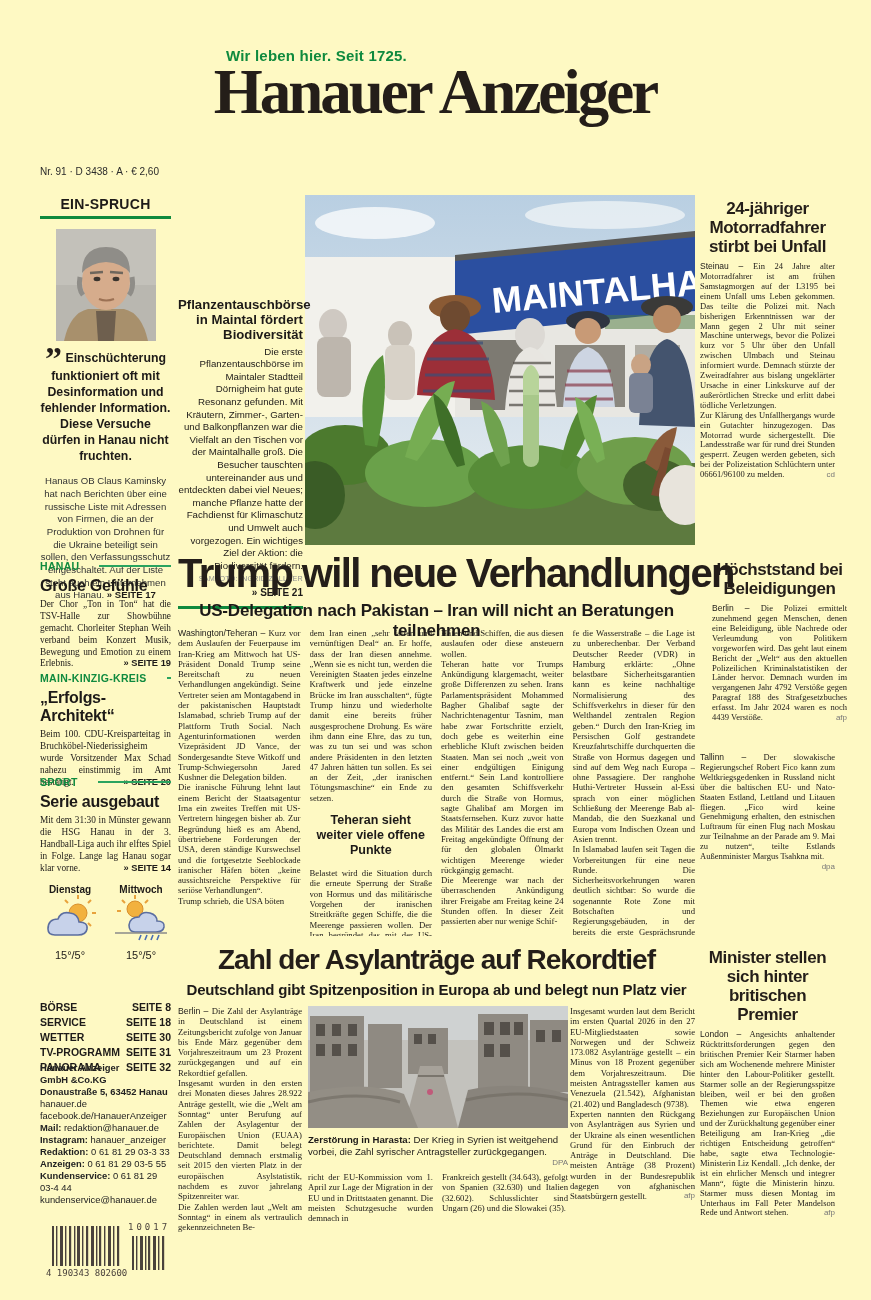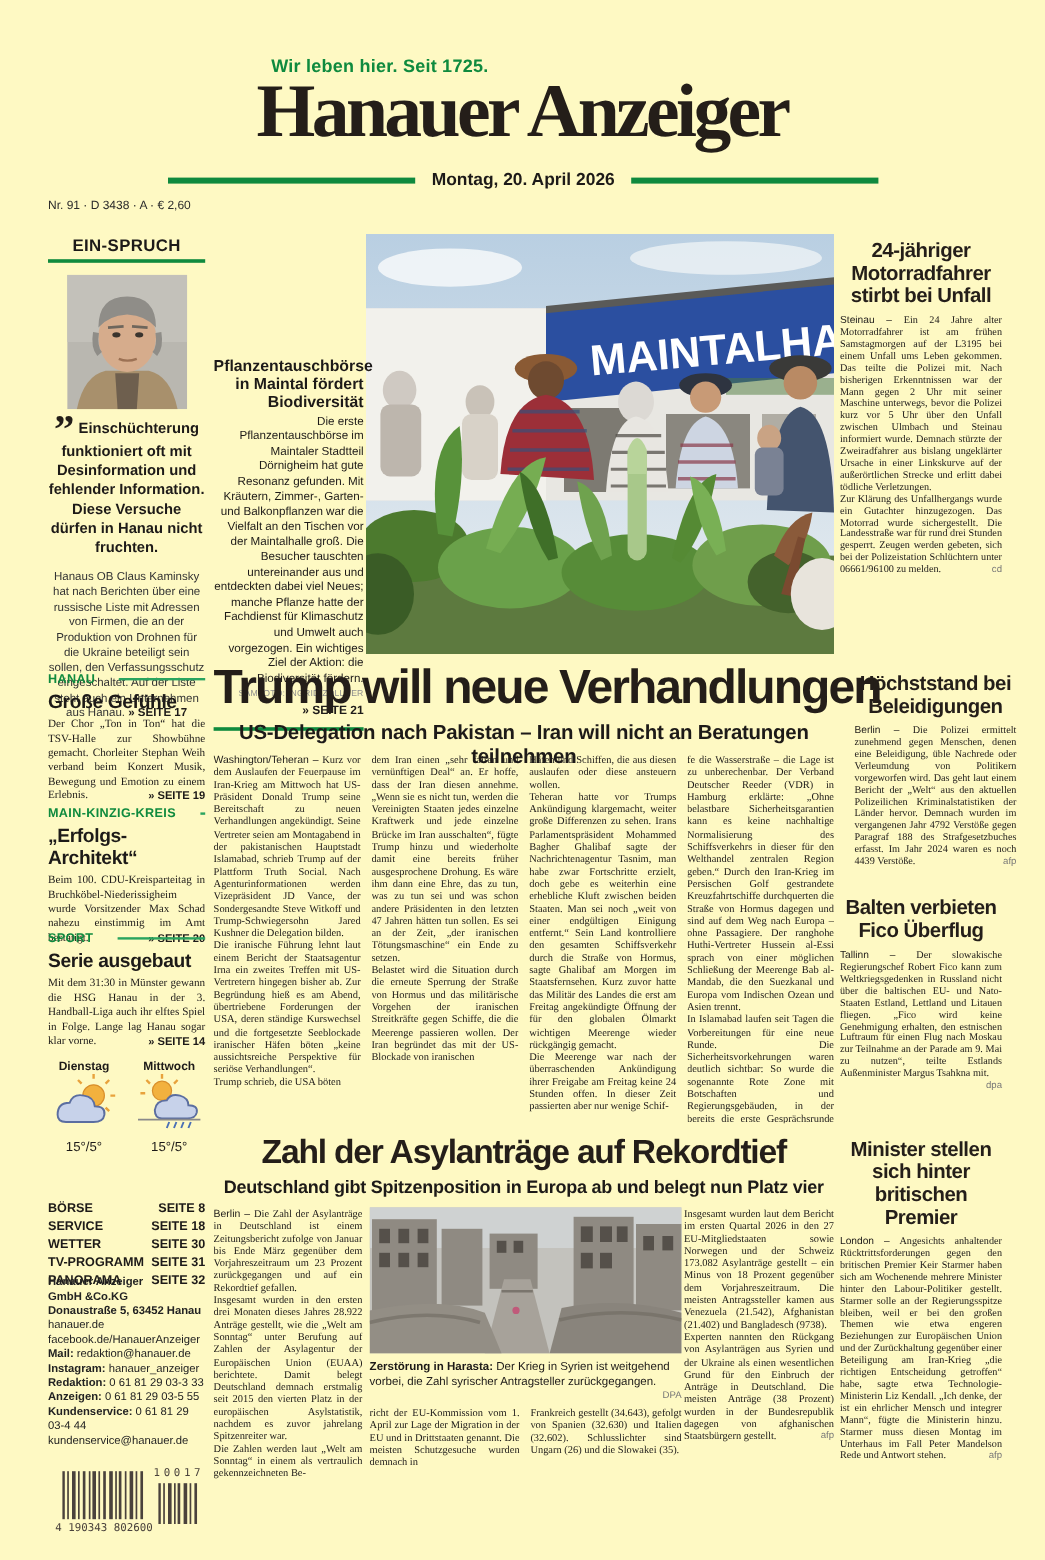--- a/index.html
+++ b/index.html
@@ -89,25 +89,20 @@
 
   .barcode-wrap { text-align:left;margin-top:28px; }
 </style>
 </head>
 <body>
 
 <div class="page">
 
   <div class="abs tagline" style="left:226px; top:47px;">Wir leben hier. Seit 1725.</div>
   <div class="abs paper-title" style="left:120px; top:56px; width:630px;">Hanauer Anzeiger</div>
-  <div class="abs datebar" style="left:140px; top:142px; width:592px;">
-    <div class="rule"></div>
-    <div class="date">Montag, 20. April 2026</div>
-    <div class="rule"></div>
-  </div>
   <div class="abs issueline" style="left:40px; top:166px;">Nr. 91 · D 3438 · A · € 2,60</div>
 
   <div class="abs rail" style="left:40px; top:196px;">
     <div class="einspruch-head">EIN-SPRUCH</div>
     <div class="einspruch-rule"></div>
     <svg class="portrait" width="100" height="112">
       <rect width="100" height="112" fill="#b9b7b0"></rect>
       <rect y="0" width="100" height="56" fill="#c3c1ba"></rect>
       <path d="M8 112 Q14 84 32 80 L68 80 Q86 84 92 112 Z" fill="#a8906c"></path>
       <path d="M40 82 L60 82 L58 112 L42 112 Z" fill="#6e5f4e"></path>
@@ -342,36 +337,36 @@
   </div>
 
   <div class="abs lead-headline" style="left:178px; top:551px; width:517px;">Trump will neue Verhandlungen</div>
   <div class="abs lead-subhead" style="left:178px; top:601px; width:517px;">US-Delegation nach Pakistan – Iran will nicht an Beratungen teilnehmen</div>
   <div class="abs cols4" style="left:178px; top:628px; width:517px; height:308px;">
     <div class="col" style="max-height:308px;"><span class="lead-place">Washington/Teheran – </span><span>Kurz vor dem Auslaufen der Feuerpause im Iran-Krieg am Mittwoch hat US-Präsident Donald Trump seine Bereitschaft zu neuen Verhandlungen angekündigt. Seine Vertreter seien am Montagabend in der pakistanischen Hauptstadt Islamabad, schrieb Trump auf der Plattform Truth Social. Nach Agenturinformationen werden Vizepräsident JD Vance, der Sondergesandte Steve Witkoff und Trump-Schwiegersohn Jared Kushner die Delegation bilden.
 Die iranische Führung lehnt laut einem Bericht der Staatsagentur Irna ein zweites Treffen mit US-Vertretern hingegen bisher ab. Zur Begründung hieß es am Abend, übertriebene Forderungen der USA, deren ständige Kurswechsel und die fortgesetzte Seeblockade iranischer Häfen böten „keine aussichtsreiche Perspektive für seriöse Verhandlungen“.
 Trump schrieb, die USA böten</span></div>
     <div class="col-block" style="max-height:308px;">
       <div class="part">dem Iran einen „sehr fairen und vernünftigen Deal“ an. Er hoffe, dass der Iran diesen annehme. „Wenn sie es nicht tun, werden die Vereinigten Staaten jedes einzelne Kraftwerk und jede einzelne Brücke im Iran ausschalten“, fügte Trump hinzu und wiederholte damit eine bereits früher ausgesprochene Drohung. Es wäre ihm dann eine Ehre, das zu tun, was zu tun sei und was schon andere Präsidenten in den letzten 47 Jahren hätten tun sollen. Es sei an der Zeit, „der iranischen Tötungsmaschine“ ein Ende zu setzen.</div>
+      <div class="crosshead">Teheran sieht weiter viele offene Punkte</div>
       <div class="part">Belastet wird die Situation durch die erneute Sperrung der Straße von Hormus und das militärische Vorgehen der iranischen Streitkräfte gegen Schiffe, die die Meerenge passieren wollen. Der Iran begründet das mit der US-Blockade von iranischen</div>
     </div>
     <div class="col" style="max-height:308px;">Häfen und Schiffen, die aus diesen auslaufen oder diese ansteuern wollen.
 Teheran hatte vor Trumps Ankündigung klargemacht, weiter große Differenzen zu sehen. Irans Parlamentspräsident Mohammed Bagher Ghalibaf sagte der Nachrichtenagentur Tasnim, man habe zwar Fortschritte erzielt, doch gebe es weiterhin eine erhebliche Kluft zwischen beiden Staaten. Man sei noch „weit von einer endgültigen Einigung entfernt.“ Sein Land kontrolliere den gesamten Schiffsverkehr durch die Straße von Hormus, sagte Ghalibaf am Morgen im Staatsfernsehen. Kurz zuvor hatte das Militär des Landes die erst am Freitag angekündigte Öffnung der für den globalen Ölmarkt wichtigen Meerenge wieder rückgängig gemacht.
 Die Meerenge war nach der überraschenden Ankündigung ihrer Freigabe am Freitag keine 24 Stunden offen. In dieser Zeit passierten aber nur wenige Schif-</div>
     <div class="col" style="max-height:308px;"><span>fe die Wasserstraße – die Lage ist zu unberechenbar. Der Verband Deutscher Reeder (VDR) in Hamburg erklärte: „Ohne belastbare Sicherheitsgarantien kann es keine nachhaltige Normalisierung des Schiffsverkehrs in dieser für den Welthandel zentralen Region geben.“ Durch den Iran-Krieg im Persischen Golf gestrandete Kreuzfahrtschiffe durchquerten die Straße von Hormus dagegen und sind auf dem Weg nach Europa – ohne Passagiere. Der ranghohe Huthi-Vertreter Hussein al-Essi sprach von einer möglichen Schließung der Meerenge Bab al-Mandab, die den Suezkanal und Europa vom Indischen Ozean und Asien trennt.
 In Islamabad laufen seit Tagen die Vorbereitungen für eine neue Runde. Die Sicherheitsvorkehrungen waren deutlich sichtbar: So wurde die sogenannte Rote Zone mit Botschaften und Regierungsgebäuden, in der bereits die erste Gesprächsrunde stattfand, wieder abgesperrt.</span></div>
   </div>
 
   <div class="abs r-art" style="left:712px; top:560px;">
     <div class="r-headline">Höchststand bei Beleidigungen</div>
     <div class="r-body"><span class="lead-place">Berlin – </span><span>Die Polizei ermittelt zunehmend gegen Menschen, denen eine Beleidigung, üble Nachrede oder Verleumdung von Politikern vorgeworfen wird. Das geht laut einem Bericht der „Welt“ aus den aktuellen Polizeilichen Kriminalstatistiken der Länder hervor. Demnach wurden im vergangenen Jahr 4792 Verstöße gegen Paragraf 188 des Strafgesetzbuches erfasst. Im Jahr 2024 waren es noch 4439 Verstöße.</span><span class="agency">afp</span></div>
   </div>
 
   <div class="abs r-art" style="left:700px; top:747px;">
-    <div class="r-headline">Balten verbieten Fico Überflug</div>
     <div class="r-body"><span class="lead-place">Tallinn – </span><span>Der slowakische Regierungschef Robert Fico kann zum Weltkriegsgedenken in Russland nicht über die baltischen EU- und Nato-Staaten Estland, Lettland und Litauen fliegen. „Fico wird keine Genehmigung erhalten, den estnischen Luftraum für einen Flug nach Moskau zur Teilnahme an der Parade am 9. Mai zu nutzen“, teilte Estlands Außenminister Margus Tsahkna mit.</span><span class="agency">dpa</span></div>
   </div>
 
   <div class="abs asyl-subhead" style="left:178px; top:981px; width:517px;">Deutschland gibt Spitzenposition in Europa ab und belegt nun Platz vier</div>
   <div class="abs asyl-headline" style="left:178px; top:944px; width:517px;">Zahl der Asylanträge auf Rekordtief</div>
 
   <div class="abs col" style="left:178px; top:1006px; width:124px; height:254px;"><span class="lead-place">Berlin – </span><span>Die Zahl der Asylanträge in Deutschland ist einem Zeitungsbericht zufolge von Januar bis Ende März gegenüber dem Vorjahreszeitraum um 23 Prozent zurückgegangen und auf ein Rekordtief gefallen.
 Insgesamt wurden in den ersten drei Monaten dieses Jahres 28.922 Anträge gestellt, wie die „Welt am Sonntag“ unter Berufung auf Zahlen der Asylagentur der Europäischen Union (EUAA) berichtete. Damit belegt Deutschland demnach erstmalig seit 2015 den vierten Platz in der europäischen Asylstatistik, nachdem es zuvor jahrelang Spitzenreiter war.
 Die Zahlen werden laut „Welt am Sonntag“ in einem als vertraulich gekennzeichneten Be-</span></div>
 

